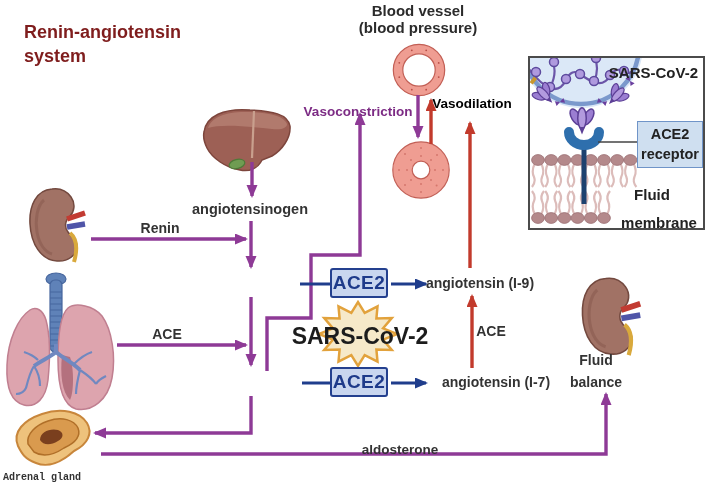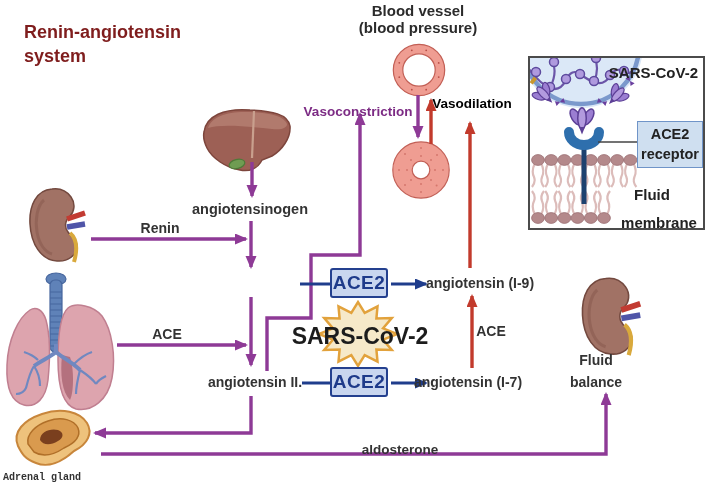--- a/index.html
+++ b/index.html
@@ -190,29 +190,28 @@
     <div>(blood pressure)</div>
   </div>
 
   <div class="lbl vaso-p" style="left:358px;top:96px;">Vasoconstriction</div>
   <div class="lbl vaso-r" style="left:472px;top:97px;">Vasodilation</div>
 
   <div class="lbl" style="left:250px;top:202px;font-size:14.5px;">angiotensinogen</div>
   <div class="lbl bold-lbl" style="left:160px;top:221px;">Renin</div>
   <div class="lbl bold-lbl" style="left:167px;top:327px;">ACE</div>
 
-  <div class="lbl" style="left:255px;top:375px;">angiotensin II.</div>
 
   <div class="ace2-box" style="top:268px;">ACE2</div>
   <div class="ace2-box" style="top:367px;">ACE2</div>
 
   <div class="sars-big">SARS-CoV-2</div>
 
   <div class="lbl" style="left:480px;top:276px;">angiotensin (I-9)</div>
-  <div class="lbl" style="left:468px;top:375px;">angiotensin (I-7)</div>
+  <div class="lbl" style="left:496px;top:375px;">angiotensin (I-7)</div>
   <div class="lbl bold-lbl" style="left:491px;top:324px;">ACE</div>
 
   <div class="lbl two-line" style="left:596px;top:350px;">
     <div>Fluid</div>
     <div>balance</div>
   </div>
 
   <div class="lbl" style="left:400px;top:437px;font-size:13.5px;margin-top:6px;">aldosterone</div>
   <div class="lbl" style="left:42px;top:472px;font-size:10px;font-family:Liberation Mono, monospace;">Adrenal gland</div>
 

